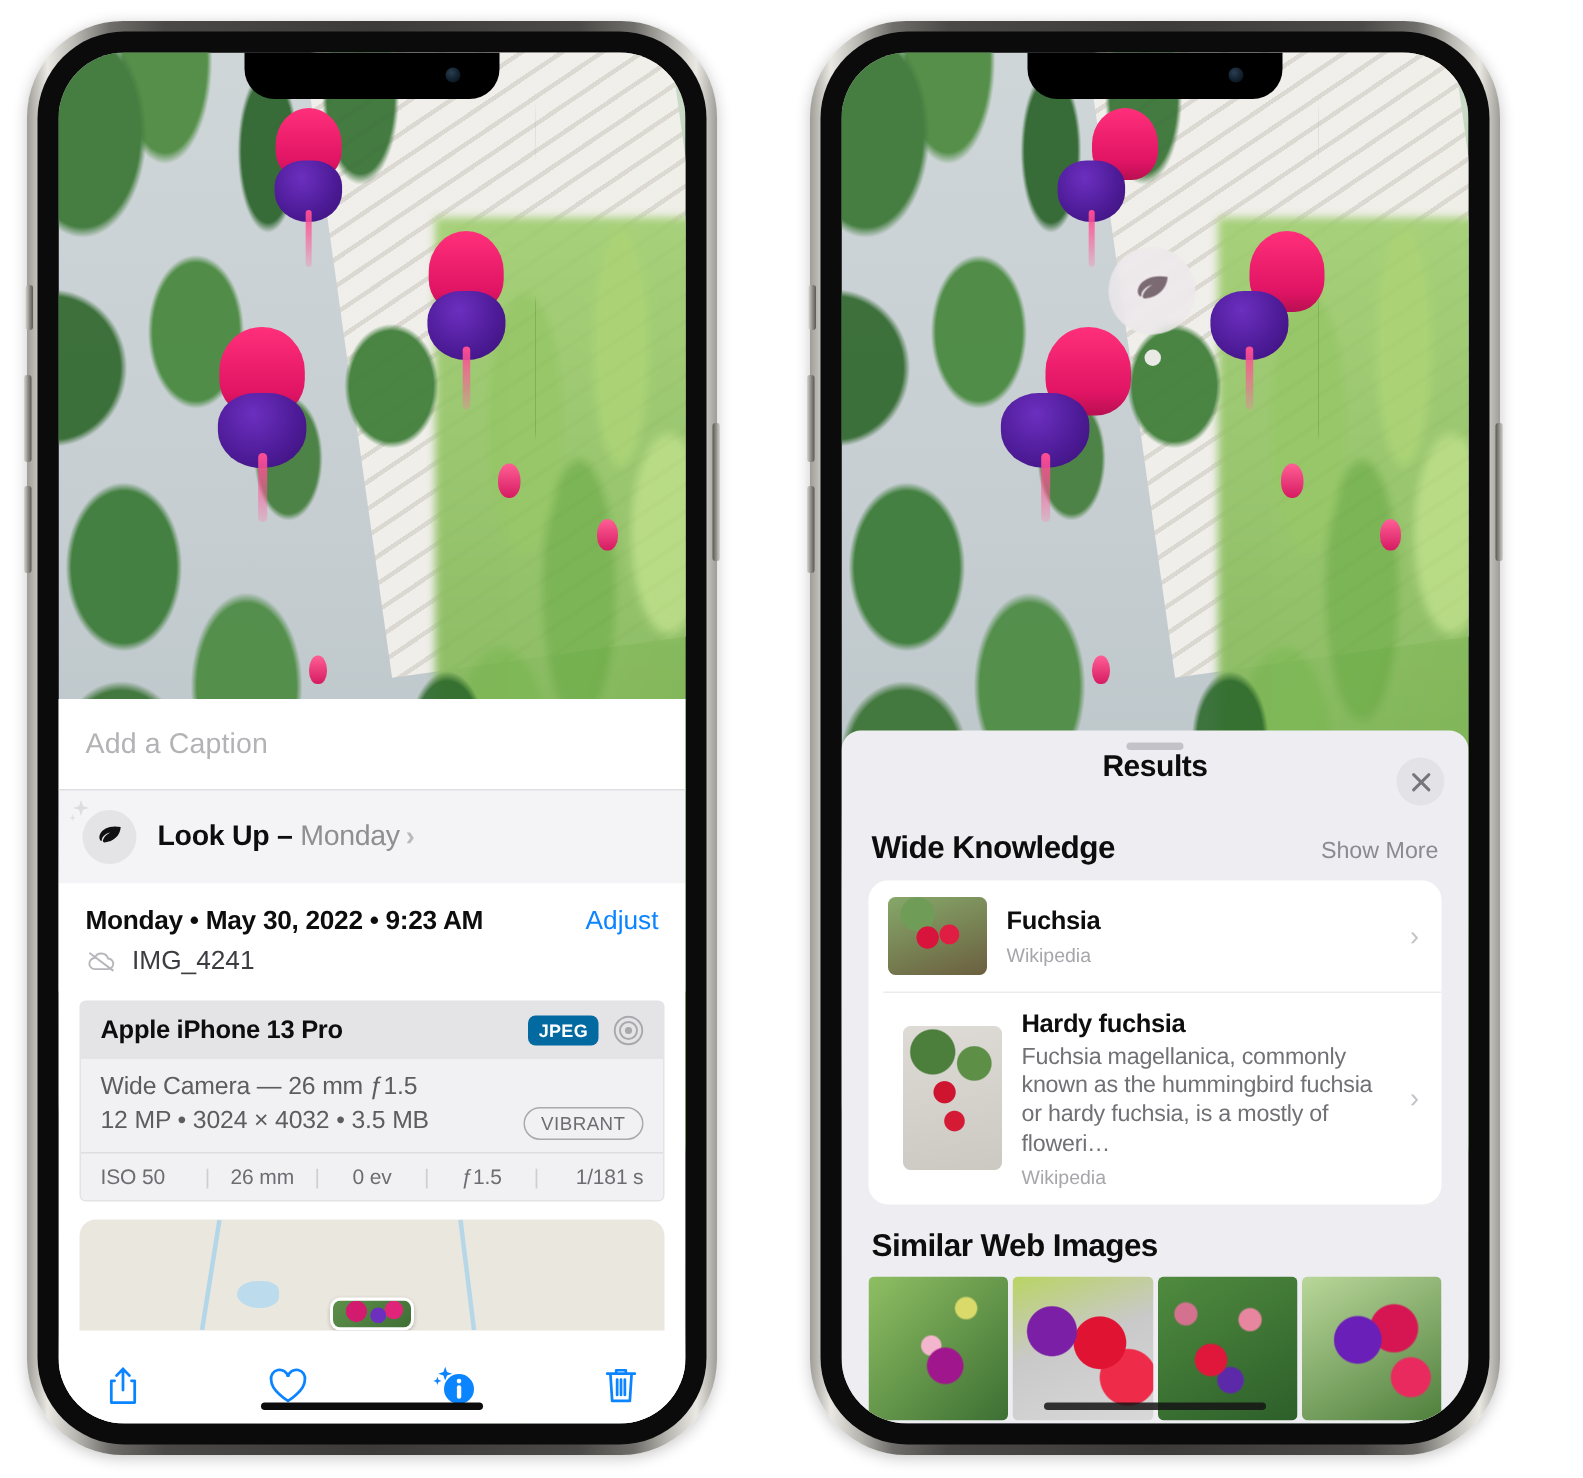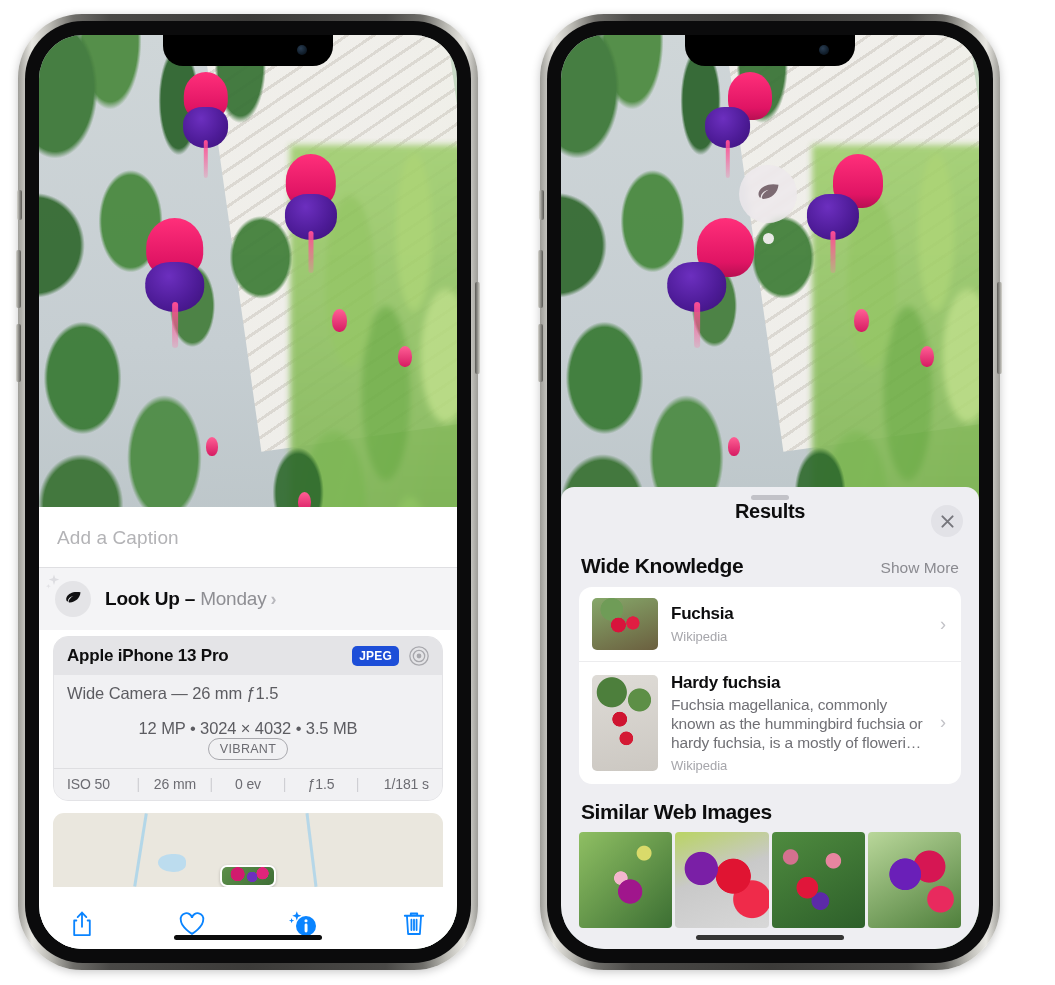--- a/index.html
+++ b/index.html
@@ -176,36 +176,36 @@
   .chev-right { color: #b9b9be; font-size: 18px; margin-left: 4px; }
 
   .meta-block { background: #fff; padding: 14px 18px 10px 18px; }
   .meta-line1 { display: flex; justify-content: space-between; align-items: baseline; }
   .meta-date { font-size: 17.5px; font-weight: 700; color: #0d0d0e; letter-spacing: -.2px; }
   .adjust { font-size: 17.5px; color: #0a84ff; }
   .meta-line2 { display: flex; align-items: center; gap: 9px; margin-top: 6px; }
   .meta-file { font-size: 17.5px; color: #3d3d41; }
 
   .exif-card {
-    margin: 6px 14px 0 14px; border-radius: 15px; overflow: hidden;
+    margin: 6px 14px 0 14px; border-radius: 4px; overflow: hidden;
     background: #f1f1f3; border: .5px solid #e3e3e6;
   }
   .exif-head {
     display: flex; align-items: center; justify-content: space-between;
     background: #e4e4e7; padding: 8px 12px 8px 13px;
   }
   .exif-device { font-size: 17px; font-weight: 700; color: #0d0d0e; letter-spacing: -.2px; }
   .exif-head-right { display: flex; align-items: center; gap: 9px; }
   .jpeg-badge {
-    background: #1d4ed8; color: #fff; font-size: 12px; font-weight: 700;
+    background: #0369a1; color: #fff; font-size: 12px; font-weight: 700;
     padding: 3px 7px; border-radius: 5px; letter-spacing: .2px;
   }
   .exif-body { padding: 9px 13px 8px 13px; background: #f1f1f3; }
   .exif-lens { font-size: 16.5px; color: #5c5c61; letter-spacing: -.1px; }
-  .exif-row2 { display: flex; align-items: center; justify-content: space-between; margin-top: 16px; flex-direction: column; }
+  .exif-row2 { display: flex; justify-content: space-between; margin-top: 4px; }
   .exif-size { font-size: 16.5px; color: #5c5c61; letter-spacing: -.1px; }
   .vibrant {
     border: 1.2px solid #a9a9ae; color: #6c6c72; font-size: 12.5px;
     padding: 3px 11px; border-radius: 11px; letter-spacing: .3px;
   }
   .exif-foot {
     display: flex; align-items: center; border-top: .5px solid #dedee1;
     padding: 7px 13px 8px 13px; background: #f1f1f3;
   }
   .exif-foot span.v { flex: 1; text-align: center; font-size: 14px; color: #6c6c72; letter-spacing: -.1px; }
@@ -299,21 +299,21 @@
     color: #76767c;
   }
   .sec-head {
     display: flex; align-items: baseline; justify-content: space-between;
     padding: 10px 20px 9px 20px;
   }
   .sec-title { font-size: 21px; font-weight: 700; color: #0d0d0e; letter-spacing: -.4px; }
   .show-more { font-size: 15.5px; color: #8a8a90; }
   .kn-card { margin: 0 18px; background: #fff; border-radius: 13px; overflow: hidden; }
   .kn-row { display: flex; align-items: center; gap: 13px; padding: 11px 12px 11px 13px; }
-  .kn-row + .kn-row { border-top: .5px solid #ececee; margin-left: 0; }
+  .kn-row + .kn-row { border-top: .5px solid #ececee; margin-left: 10px; }
   .kn-thumb { width: 66px; height: 52px; border-radius: 5px; flex: 0 0 auto; overflow: hidden; }
   .kn-thumb.tall { height: 96px; }
   .kn-text { flex: 1; min-width: 0; }
   .kn-title { font-size: 17px; font-weight: 700; color: #0d0d0e; letter-spacing: -.25px; }
   .kn-desc { font-size: 15.5px; color: #707075; line-height: 1.24; margin-top: 2px; letter-spacing: -.15px; }
   .kn-src { font-size: 13px; color: #a6a6ab; margin-top: 5px; }
   .kn-chev { color: #c2c2c7; font-size: 18px; flex: 0 0 auto; padding-right: 3px; }
 
   .img-strip { display: flex; gap: 3px; padding: 4px 18px 0 18px; }
   .img-strip .cell { flex: 1; height: 96px; border-radius: 4px; overflow: hidden; }
@@ -431,20 +431,33 @@
               <svg width="20" height="20" viewBox="0 0 24 24">
                 <path fill="#111113" d="M21 4c-8.5-1.6-14.2 1.3-16.4 5.3-1.1 2-1 4.2.3 5.6.4.4 1 .2 1-.4 0-2.4 2.3-5.1 6.6-6.1-3.1 1.6-5.2 3.9-5.8 6.4-.2.9.6 1.6 1.5 1.5C15 15.6 20.4 11.3 21 4z"></path>
               </svg>
             </div>
             <div class="lookup-text">
               <span>Look Up – </span><span class="plant">Monday</span><span class="chev-right">›</span>
             </div>
           </div>
         </div>
 
+        <div class="meta-block">
+          <div class="meta-line1">
+            <div class="meta-date">Monday • May 30, 2022 • 9:23 AM</div>
+            <div class="adjust">Adjust</div>
+          </div>
+          <div class="meta-line2">
+            <svg width="22" height="16" viewBox="0 0 26 18">
+              <path fill="none" stroke="#b6b6bb" stroke-width="1.5" d="M7.5 15h10a4.2 4.2 0 0 0 .3-8.4A5.6 5.6 0 0 0 7.2 6.3 4.3 4.3 0 0 0 7.5 15z"></path>
+              <path stroke="#b6b6bb" stroke-width="1.5" stroke-linecap="round" d="M3.5 2.5l18 13.5"></path>
+            </svg>
+            <div class="meta-file">IMG_4241</div>
+          </div>
+        </div>
 
         <div class="exif-card">
           <div class="exif-head">
             <div class="exif-device">Apple iPhone 13 Pro</div>
             <div class="exif-head-right">
               <div class="jpeg-badge">JPEG</div>
               <svg width="22" height="22" viewBox="0 0 24 24">
                 <circle cx="12" cy="12" r="10" fill="none" stroke="#a8a8ad" stroke-width="1.4"></circle>
                 <circle cx="12" cy="12" r="6.2" fill="none" stroke="#a8a8ad" stroke-width="1.4"></circle>
                 <circle cx="12" cy="12" r="2.6" fill="#a8a8ad"></circle>

